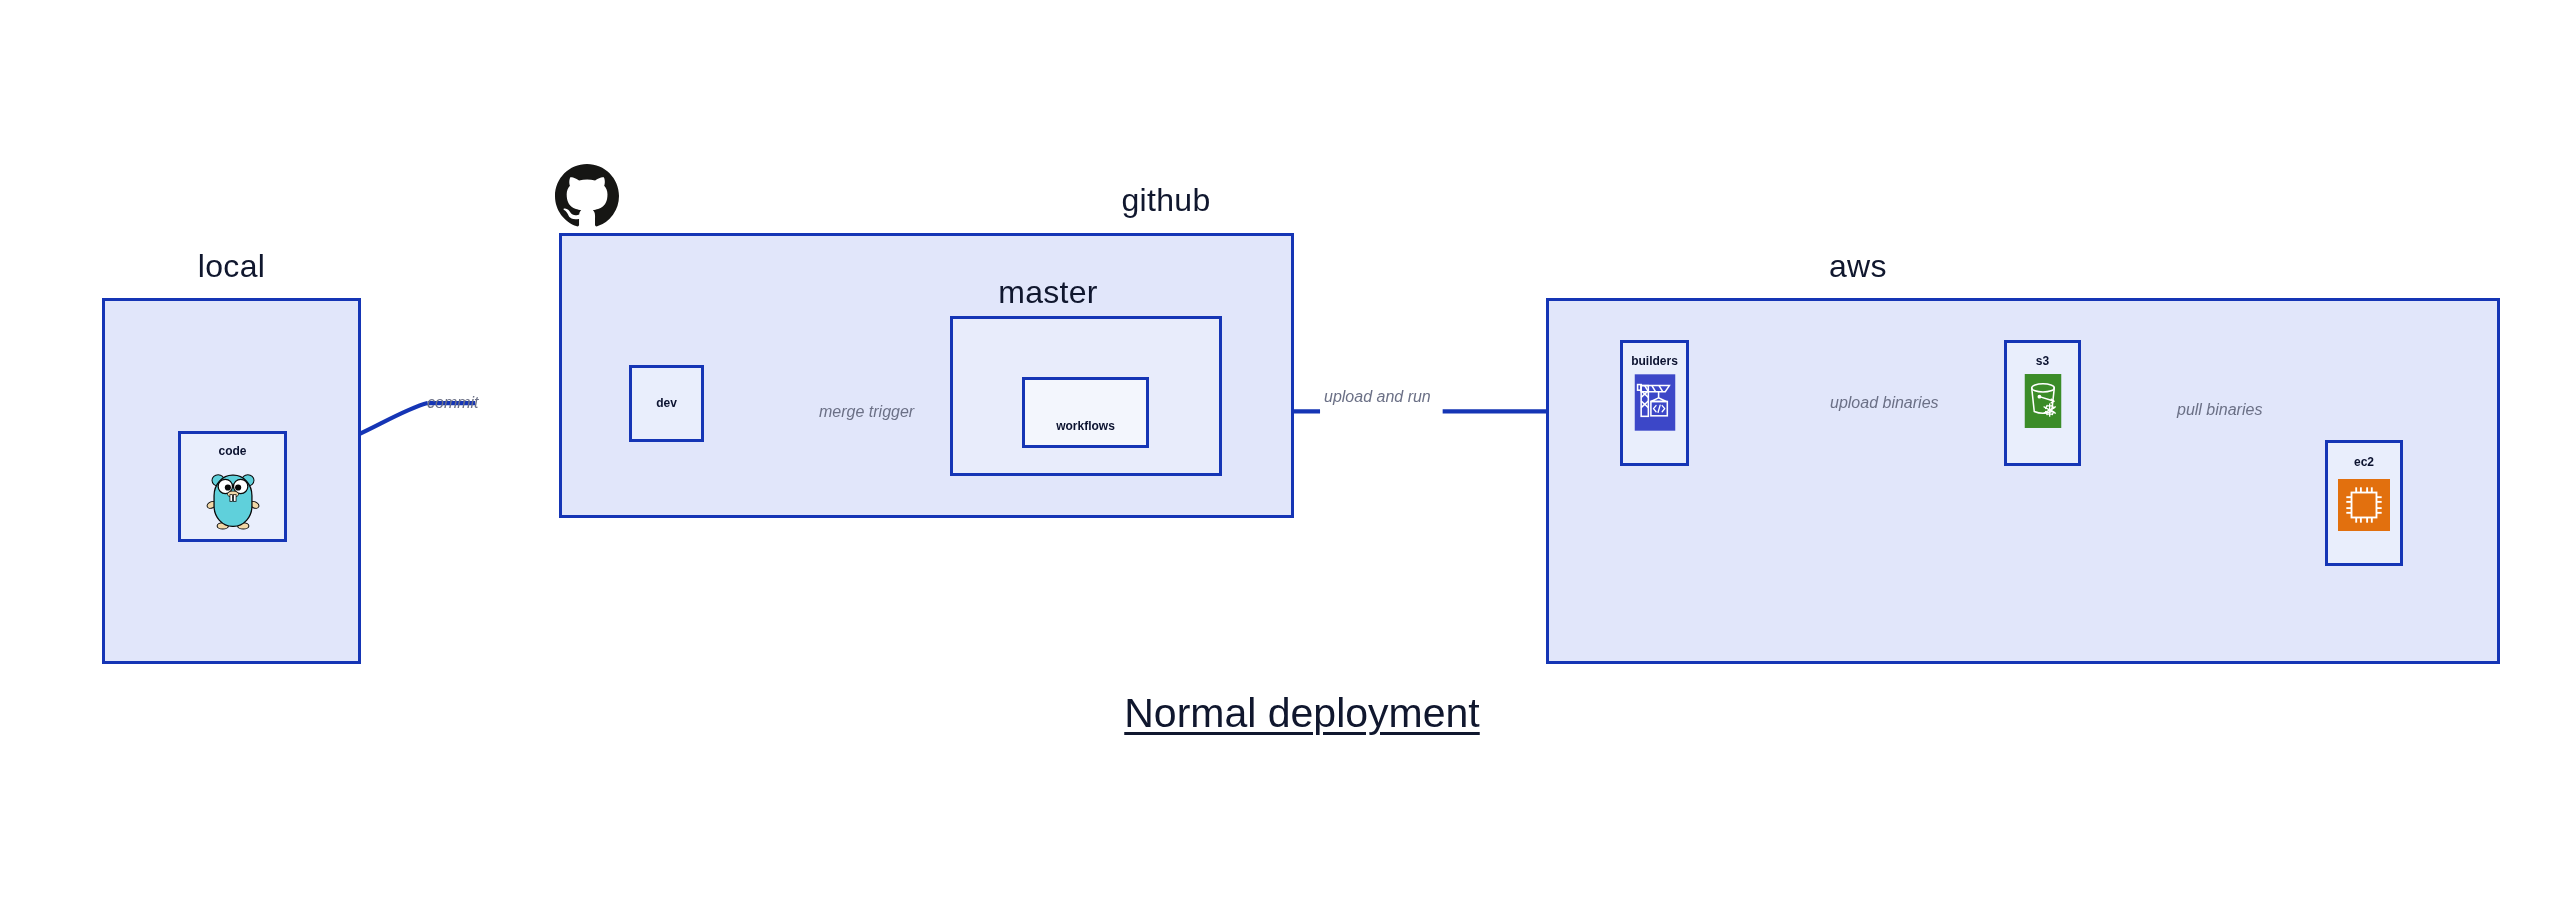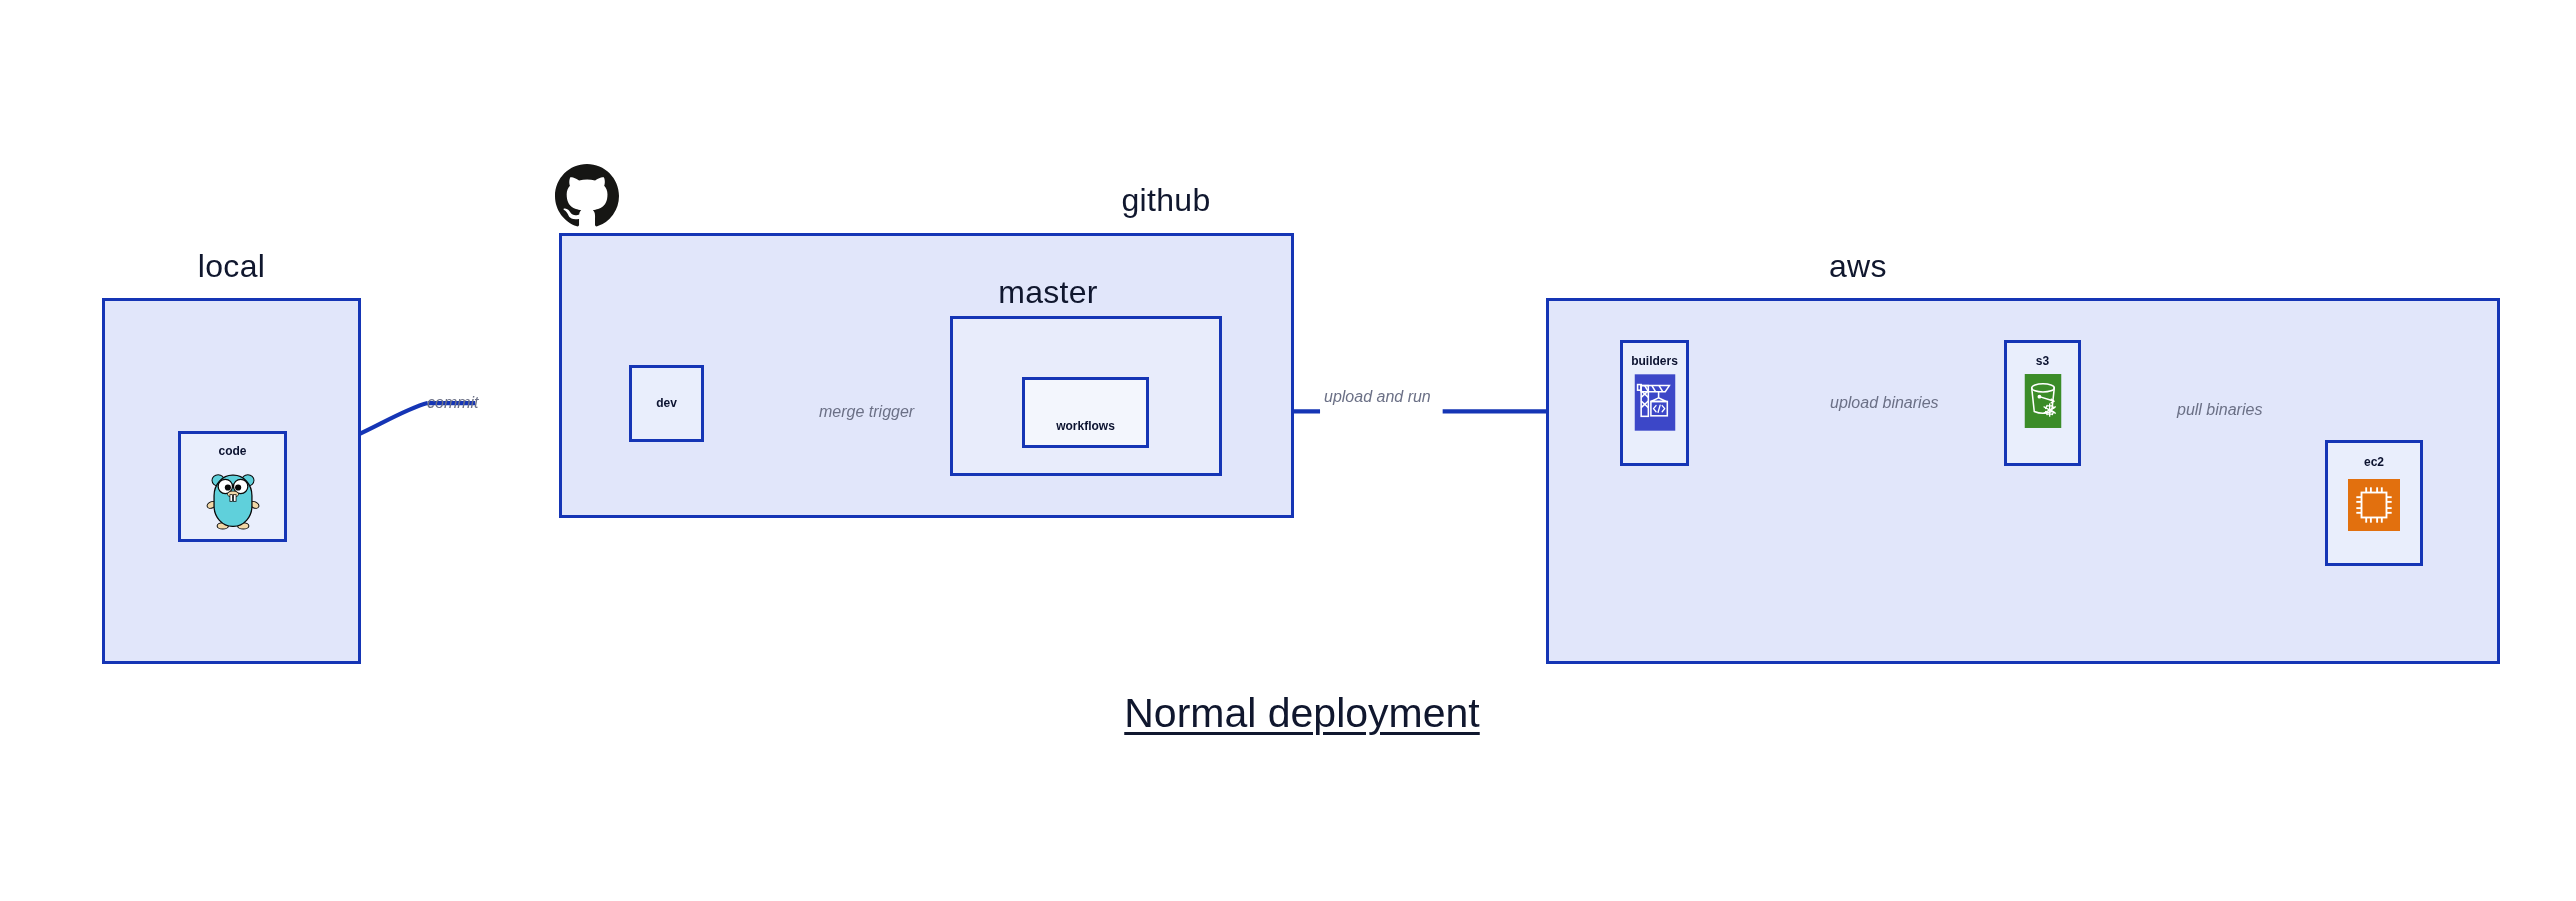--- a/index.html
+++ b/index.html
@@ -250,21 +250,21 @@
           <line x1="45" y1="78" x2="53" y2="78"></line>
           <line x1="41" y1="67" x2="44" y2="61"></line>
           <line x1="57" y1="73" x2="54" y2="79"></line>
           <line x1="57" y1="67" x2="54" y2="61"></line>
           <line x1="41" y1="73" x2="44" y2="79"></line>
         </g>
       </svg>
     </span>
   </div>
 
-  <div class="node" style="left:2325px; top:440px; width:98px; height:126px;">
+  <div class="node" style="left:2325px; top:440px; width:78px; height:126px;">
     <div class="node-label" style="top:13.4px;">ec2</div>
     <span class="node-icon" style="top:36px; width:52px; height:52px;">
       <svg viewBox="0 0 100 100" width="52" height="52" xmlns="http://www.w3.org/2000/svg">
         <rect x="0" y="0" width="100" height="100" fill="#e2700e"></rect>
         <g stroke="#ffffff" stroke-width="3.6" fill="none">
           <rect x="26" y="26" width="48" height="48"></rect>
 
           <line x1="35" y1="26" x2="35" y2="16"></line>
           <line x1="44" y1="26" x2="44" y2="16"></line>
           <line x1="56" y1="26" x2="56" y2="16"></line>

